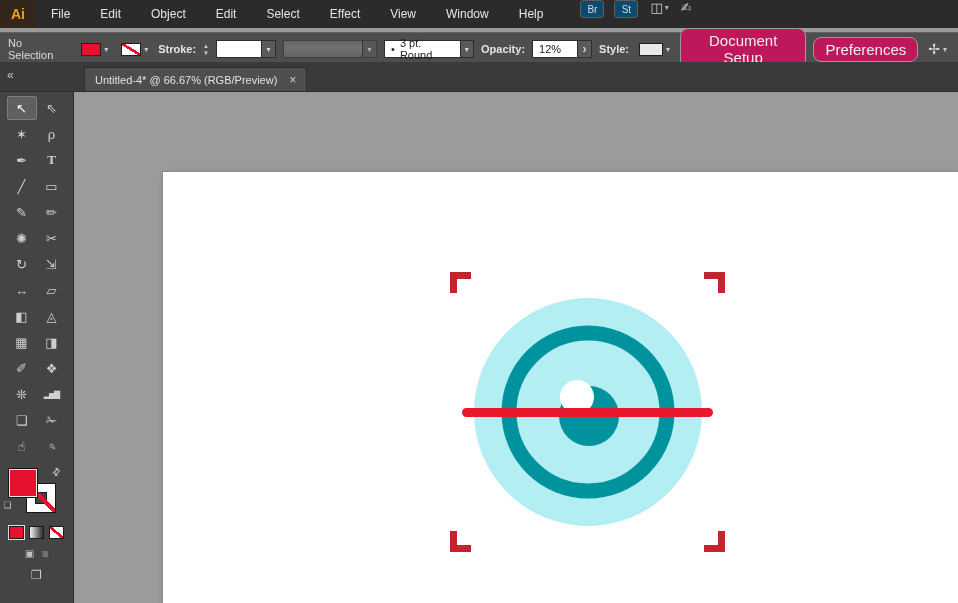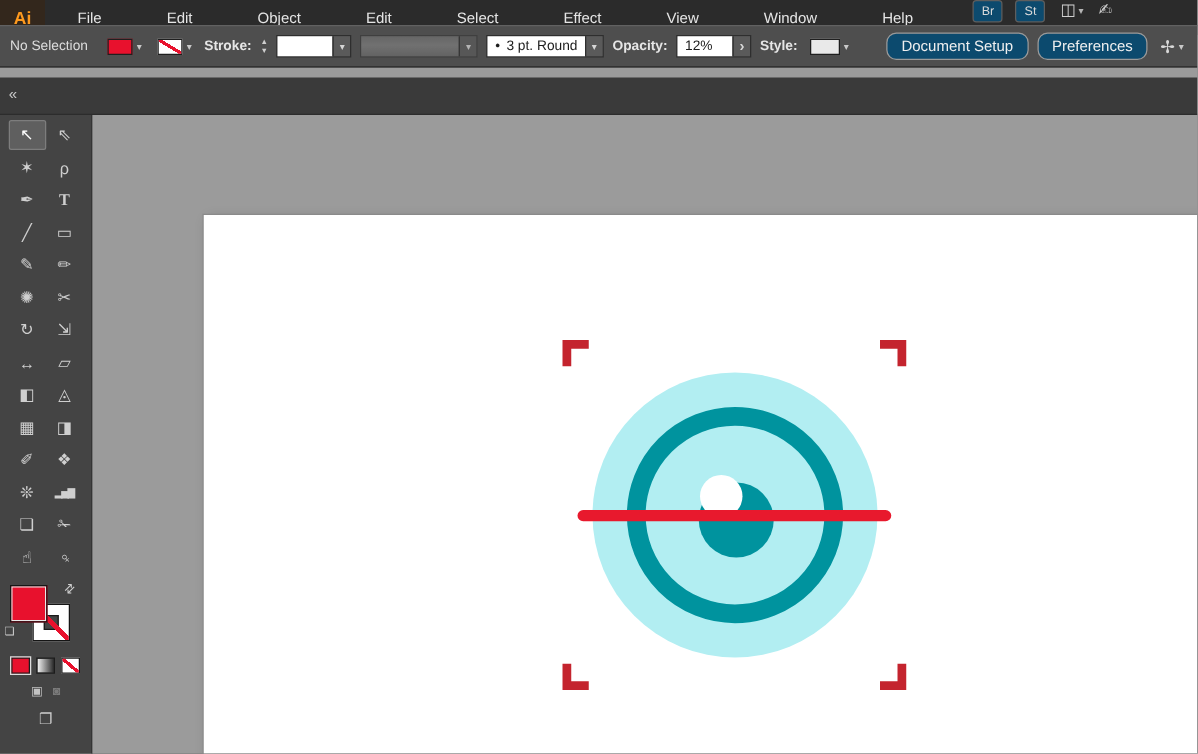--- a/index.html
+++ b/index.html
@@ -2,46 +2,46 @@
 <html><head>
 <meta charset="utf-8">
 <style>
   * { box-sizing: border-box; margin: 0; padding: 0; }
   body { font-family: "Liberation Sans", "DejaVu Sans", sans-serif; background: #222; }
   #app { position: relative; width: 958px; height: 603px; overflow: hidden; background: #9b9b9b; font-size: 12px; color: #d6d6d6; }
 
   
   #menubar { position: absolute; left: 0; top: 0; width: 958px; height: 28px; background: #2b2b2b; display: flex; align-items: flex-start; }
   .logo { width: 36px; height: 28px; background: #33271c; color: #ff9a1e; font-weight: bold; font-size: 14px; display: flex; align-items: center; justify-content: center; }
-  .mi { padding: 0 26px; line-height: 28px; color: #e5e5e5; font-size: 12px; cursor: default; }
+  .mi { padding: 0 15px; line-height: 28px; color: #e5e5e5; font-size: 12px; cursor: default; }
   .mb-tile { width: 24px; height: 18px; margin-left: 10px; background: #0c4a6e; border: 1px solid #5e5e5e; border-radius: 3px; color: #d9d9d9; font-size: 10px; display: flex; align-items: center; justify-content: center; }
   .mb-tile.first { margin-left: 22px; }
   .mb-ic { display: flex; align-items: center; margin-left: 12px; color: #cfcfcf; font-size: 13px; gap: 2px; }
   .mb-ic .dd { font-size: 8px; color: #b5b5b5; }
 
   
-  #controlbar { position: absolute; left: 0; top: 20px; width: 958px; height: 34px; background: #4e4e4e; border-top: 1px solid #616161; border-bottom: 1px solid #2a2a2a; display: flex; align-items: center; padding: 0 8px; gap: 7px; }
+  #controlbar { position: absolute; left: 0; top: 32px; width: 958px; height: 34px; background: #4e4e4e; border-top: 1px solid #616161; border-bottom: 1px solid #2a2a2a; display: flex; align-items: center; padding: 0 8px; gap: 7px; }
   .status { color: #dcdcdc; font-size: 11px; margin-right: 6px; }
   .lbl { color: #e6e6e6; font-size: 11px; font-weight: bold; }
   .combo { display: flex; align-items: center; gap: 3px; padding: 2px 3px; border-radius: 2px; }
   .sw { width: 20px; height: 13px; border: 1px solid #1f1f1f; display: inline-block; background: #fff; }
   .none-sw { position: relative; background: #fff; }
   .none-sw::after { content: ""; position: absolute; inset: 0; background: linear-gradient(to top right, transparent 44%, #e8112d 44%, #e8112d 58%, transparent 58%); }
   .style-sw { background: #e9e9e9; width: 24px; }
   .dd { font-size: 8px; color: #c9c9c9; }
   .stepper { display: flex; flex-direction: column; justify-content: center; gap: 1px; }
   .stepper span { font-size: 6px; line-height: 6px; color: #cfcfcf; }
   .field-combo { display: flex; align-items: stretch; height: 18px; border: 1px solid #2e2e2e; }
   .field { background: #ffffff; color: #1c1c1c; font-size: 11px; display: flex; align-items: center; padding: 0 6px; min-width: 44px; }
   .field.brush-f { min-width: 74px; gap: 5px; }
   .ddbtn { background: #5a5a5a; color: #d6d6d6; font-size: 8px; width: 14px; display: flex; align-items: center; justify-content: center; border-left: 1px solid #2e2e2e; }
   .ddbtn.chev { font-size: 12px; font-weight: bold; }
   .profile { display: flex; align-items: stretch; height: 18px; border: 1px solid #3a3a3a; opacity: 0.75; }
   .profile-strip { width: 78px; background: linear-gradient(#6e6e6e, #7d7d7d 45%, #6a6a6a); }
-  .cb-btn { margin-left: 0; background: #0c4a6e; border: 1px solid #9a9a9a; border-radius: 8px; color: #efefef; font-size: 12px; padding: 3px 11px; font-family: inherit; }
+  .cb-btn { margin-left: 0; background: #be185d; border: 1px solid #9a9a9a; border-radius: 8px; color: #efefef; font-size: 15px; padding: 3px 11px; font-family: inherit; }
   .push { margin-left: auto; }
 
   
   #tabstrip { position: absolute; left: 0; top: 62px; width: 958px; height: 30px; background: #3a3a3a; border-bottom: 1px solid #2c2c2c; display: flex; align-items: flex-end; }
   .collapse { position: absolute; left: 7px; top: 6px; color: #c9c9c9; font-size: 12px; }
   #doctab { margin-left: 84px; height: 24px; background: #4e4e4e; border: 1px solid #2c2c2c; border-bottom: none; display: flex; align-items: center; gap: 12px; padding: 0 10px; color: #e2e2e2; font-size: 11px; }
   #doctab .x { color: #cfcfcf; font-size: 12px; }
 
   
   #toolbar { position: absolute; left: 0; top: 92px; width: 74px; height: 511px; background: #444444; border-right: 1px solid #2f2f2f; }
@@ -146,20 +146,24 @@
     <button class="cb-btn push" data-name="document-setup-button">Document Setup</button>
     <button class="cb-btn" data-name="preferences-button">Preferences</button>
     <div class="combo" data-name="workspace-switcher-button">
       <span data-name="workspace-switcher-icon" style="font-size:14px;color:#d8d8d8;">✢</span>
       <span class="dd" data-name="chevron-down-icon">▾</span>
     </div>
   </div>
 
   <div id="tabstrip" data-name="document-tab-strip">
     <span class="collapse" data-name="collapse-panel-button">«</span>
+    <div id="doctab" data-name="document-tab">
+      <span data-name="document-tab-title">Untitled-4* @ 66.67% (RGB/Preview)</span>
+      <span class="x" data-name="close-icon">×</span>
+    </div>
   </div>
 
   <div id="toolbar" data-name="tools-panel">
     <div id="tools" data-name="tools-grid">
       <div class="tool" data-name="selection-tool">↖</div>
       <div class="tool" data-name="direct-selection-tool">⇖</div>
       <div class="tool" data-name="magic-wand-tool">✶</div>
       <div class="tool" data-name="lasso-tool">ρ</div>
       <div class="tool" data-name="pen-tool">✒</div>
       <div class="tool" data-name="type-tool">T</div>

